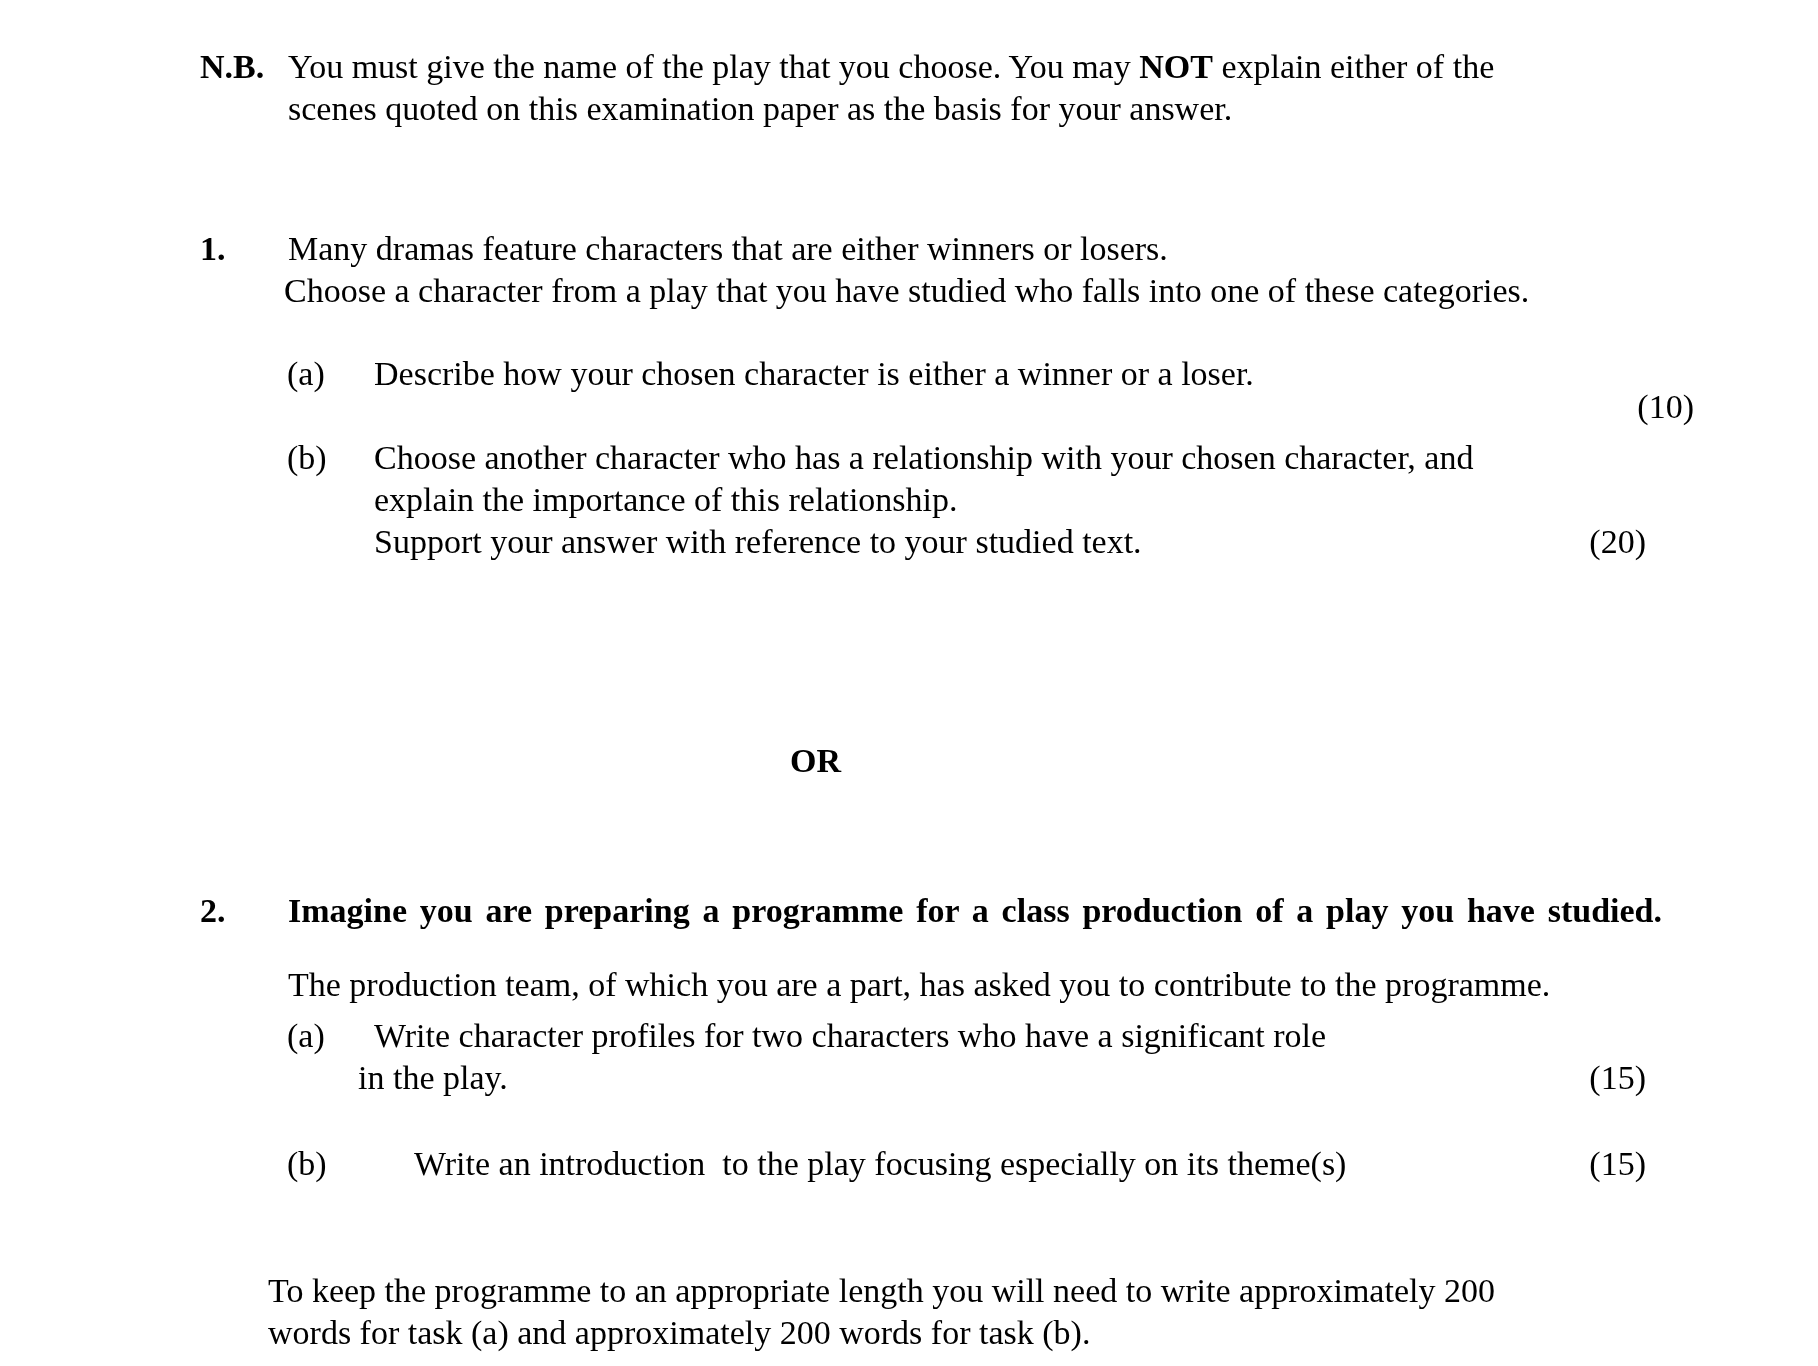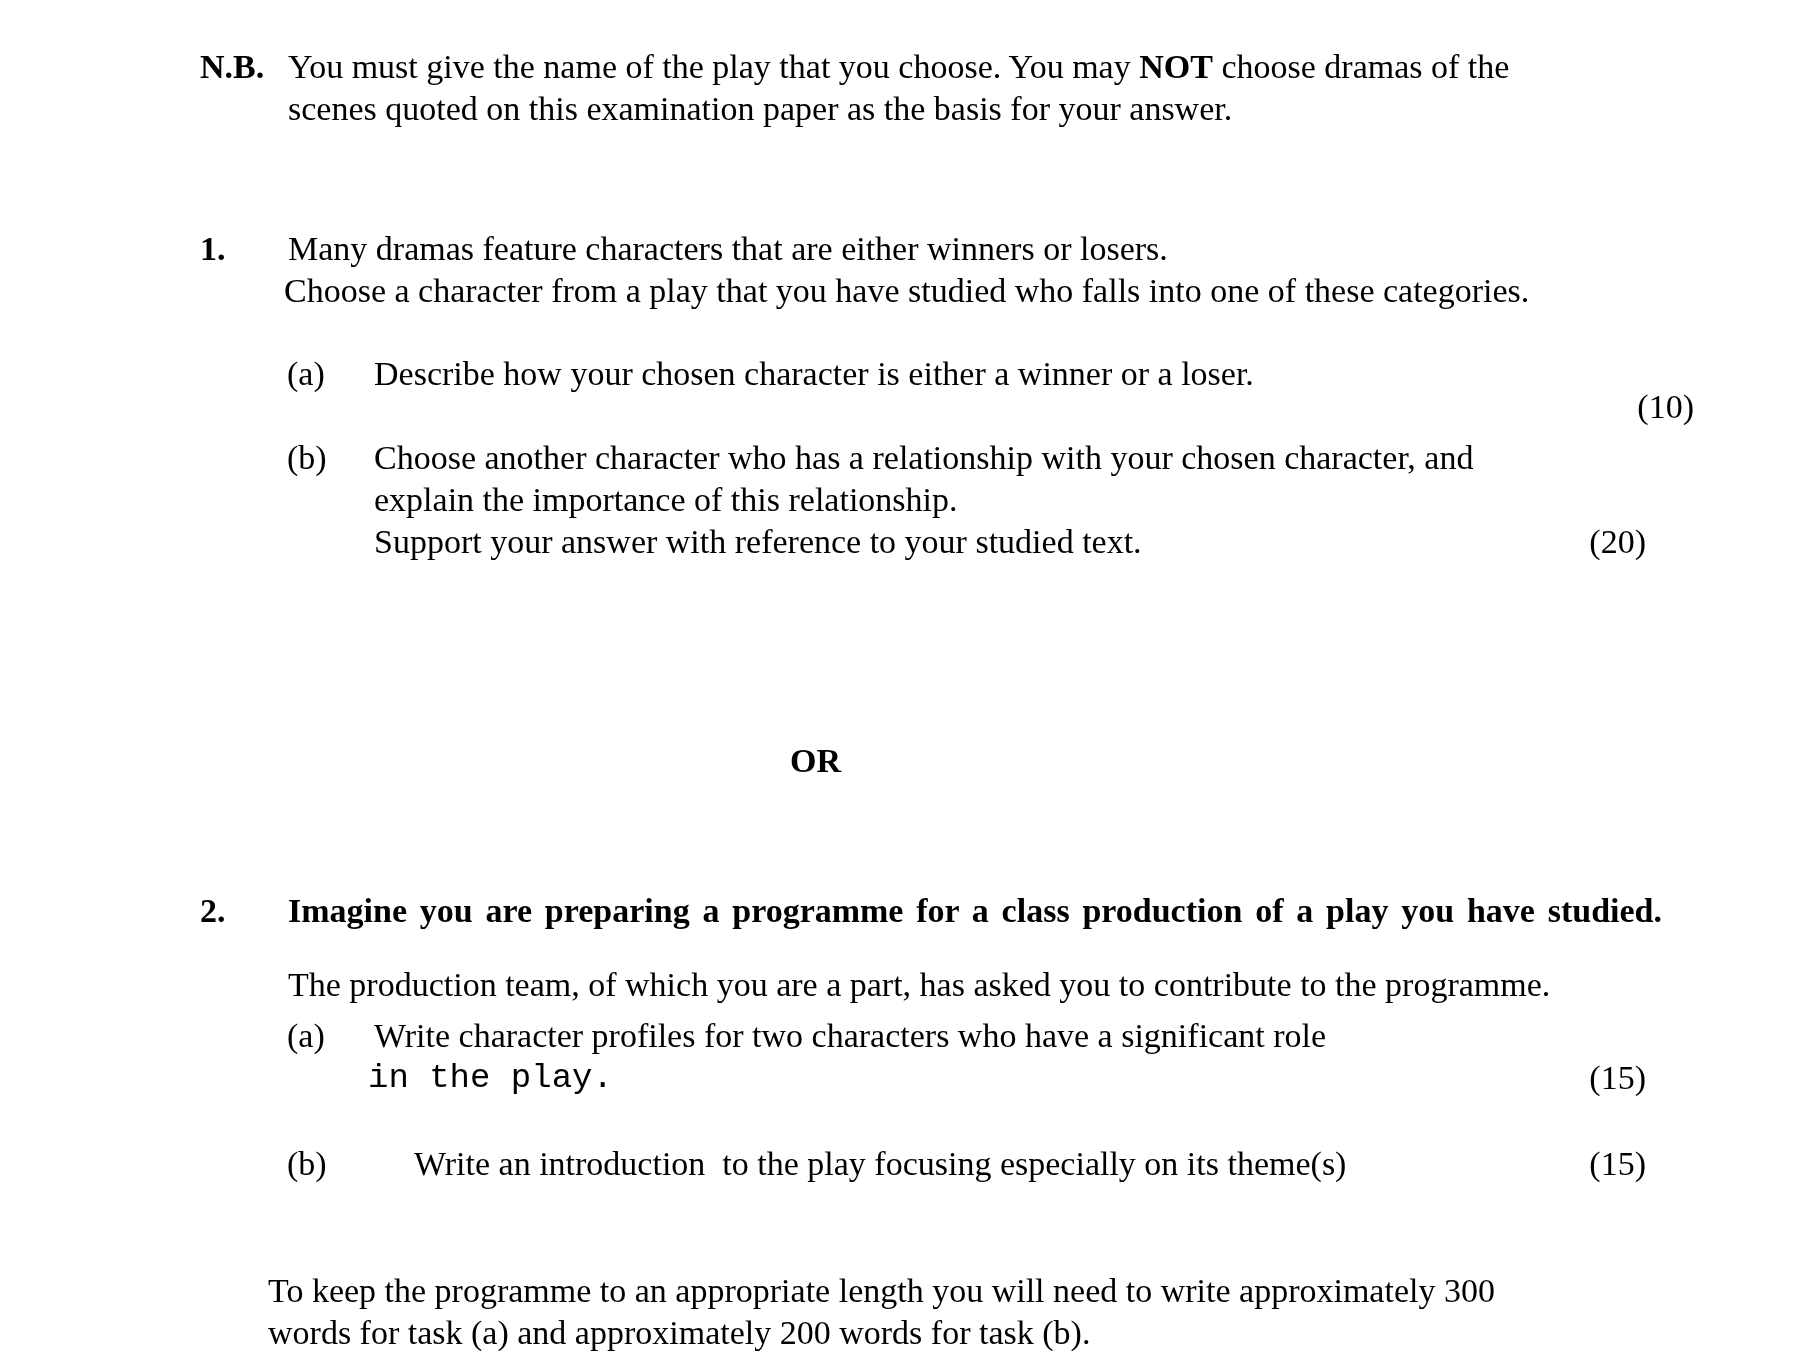--- a/index.html
+++ b/index.html
@@ -25,21 +25,21 @@
       text-align: justify;
       text-align-last: justify;
       white-space: normal;
     }
   </style>
 </head>
 <body>
 
 <div>
   <span class="abs bold" style="left:200px; top:46px;">N.B.</span>
-  <div class="abs" style="left:288px; top:46px;"><span>You must give the name of the play that you choose. You may </span><span class="bold">NOT</span><span> choose dramas of the</span></div>
+  <div class="abs" style="left:288px; top:46px;"><span>You must give the name of the play that you choose. You may </span><span class="bold">NOT</span><span> explain either of the</span></div>
   <div class="abs" style="left:288px; top:88px;">scenes quoted on this examination paper as the basis for your answer.</div>
 </div>
 
 <div>
   <span class="abs bold" style="left:200px; top:228px;">1.</span>
   <div class="abs" style="left:288px; top:228px;">Many dramas feature characters that are either winners or losers.</div>
   <div class="abs" style="left:284px; top:270px;">Choose a character from a play that you have studied who falls into one of these categories.</div>
 
   <div>
     <span class="abs" style="left:287px; top:353px;">(a)</span>
@@ -61,27 +61,27 @@
 </div>
 
 <div>
   <span class="abs bold" style="left:200px; top:890px;">2.</span>
   <div class="justify-line" style="left:288px; width:1374px; top:890px;font-weight:bold;">Imagine you are preparing a programme for a class production of a play you have studied.</div>
   <div class="abs" style="left:288px; top:964px;">The production team, of which you are a part, has asked you to contribute to the programme.</div>
 
   <div>
     <span class="abs" style="left:287px; top:1015px;">(a)</span>
     <div class="abs" style="left:374px; top:1015px;">Write character profiles for two characters who have a significant role</div>
-    <div class="abs" style="left:368px; top:1057px;font-family:Liberation Mono, monospace;">in the play.</div>
+    <div class="abs" style="left:358px; top:1057px;">in the play.</div>
     <span class="abs right" style="left:1536px; width:110px; top:1057px;">(15)</span>
   </div>
 
   <div>
     <span class="abs" style="left:287px; top:1143px;">(b)</span>
     <div class="abs" style="left:374px; top:1143px;margin-left:40px;">Write an introduction  to the play focusing especially on its theme(s)</div>
     <span class="abs right" style="left:1536px; width:110px; top:1143px;">(15)</span>
   </div>
 
   <div>
-    <div class="abs" style="left:268px; top:1270px;">To keep the programme to an appropriate length you will need to write approximately 300</div>
+    <div class="abs" style="left:268px; top:1270px;">To keep the programme to an appropriate length you will need to write approximately 200</div>
     <div class="abs" style="left:268px; top:1312px;">words for task (a) and approximately 200 words for task (b).</div>
   </div>
 </div>
 
 </body></html>

